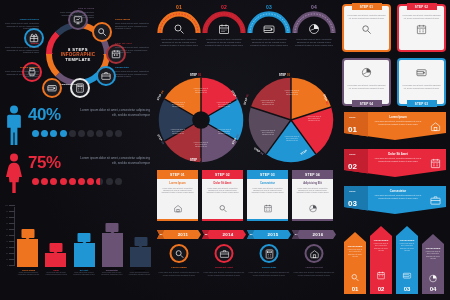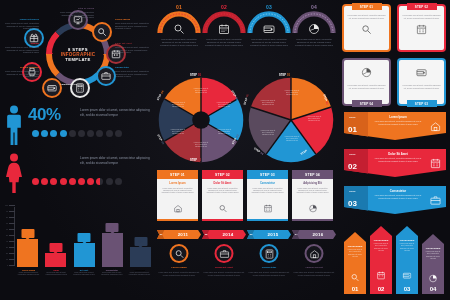--- a/index.html
+++ b/index.html
@@ -23,21 +23,21 @@
   .wc-l3 { color:#fff; font-size:4.2px; font-weight:bold; letter-spacing:.4px; }
   .ring { position:absolute; left:45px; top:21px; width:66px; height:66px; border-radius:50%; }
   .node { position:absolute; width:20px; height:20px; border-radius:50%;
       border:2.4px solid #fff; background:#1b1b22; display:flex; align-items:center; justify-content:center; }
   .node svg { width:10px; height:10px; }
   .wlabel { position:absolute; width:38px; }
   .wlabel .hd { font-size:2.4px; font-weight:bold; margin-bottom:1px; }
 
   
   #gender-panel { position:absolute; left:2px; top:104px; width:152px; height:94px; }
-  .gender-row { position:absolute; width:152px; height:44px; }
+  .gender-row { position:absolute; width:152px; height:44px;text-align:right; }
   .gfig { position:absolute; left:3px; top:1px; width:18px; height:40px; }
   .gpct { position:absolute; left:26px; top:1px; font-size:17px; font-weight:bold; letter-spacing:-.5px; }
   .gtext { position:absolute; left:78px; top:4px; width:70px; color:#8b93a3; font-size:3.1px; line-height:1.5; }
   .gdots { position:absolute; left:30px; top:26px; display:flex; gap:2.2px; }
   .gdot { width:7px; height:7px; border-radius:50%; background:#2b2b33; }
 
   
   #bar-panel { position:absolute; left:4px; top:205px; width:150px; height:92px; }
   .bc-axis { position:absolute; left:10px; top:2px; width:1px; height:58px; background:#33343d; }
   .bc-ticks { position:absolute; left:2px; top:0px; width:9px; height:60px; }
@@ -275,20 +275,21 @@
           <span class="gdot"></span>
           <span class="gdot"></span>
       </div>
     </div>
 
     <div class="gender-row" style="top:48px">
       <svg class="gfig" viewBox="0 0 30 70">
         <circle cx="15" cy="8" r="7" fill="#e8283c"></circle>
         <path d="M15 17c6 0 9 3 10 8l4 17h-5l-1 9h-5v19h-6V51h-5l-1-9H1l4-17c1-5 4-8 10-8z" fill="#e8283c"></path>
       </svg>
+      <div class="gpct" style="color:#e8283c">75%</div>
       <div class="gtext">Lorem ipsum dolor sit amet, consectetur adipiscing elit, sed do eiusmod tempor</div>
       <div class="gdots">
         <span class="gdot" style="background:#e8283c"></span>
           <span class="gdot" style="background:#e8283c"></span>
         <span class="gdot" style="background:#e8283c"></span>
           <span class="gdot" style="background:#e8283c"></span>
         <span class="gdot" style="background:#e8283c"></span>
           <span class="gdot" style="background:#e8283c"></span>
         <span class="gdot" style="background:#e8283c"></span>
         <span class="gdot" style="background:linear-gradient(90deg,#e8283c 50%,#2b2b33 50%)"></span>

